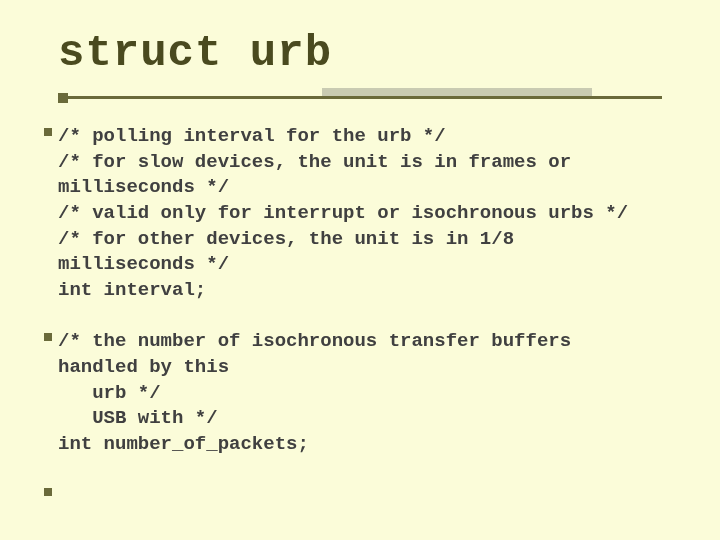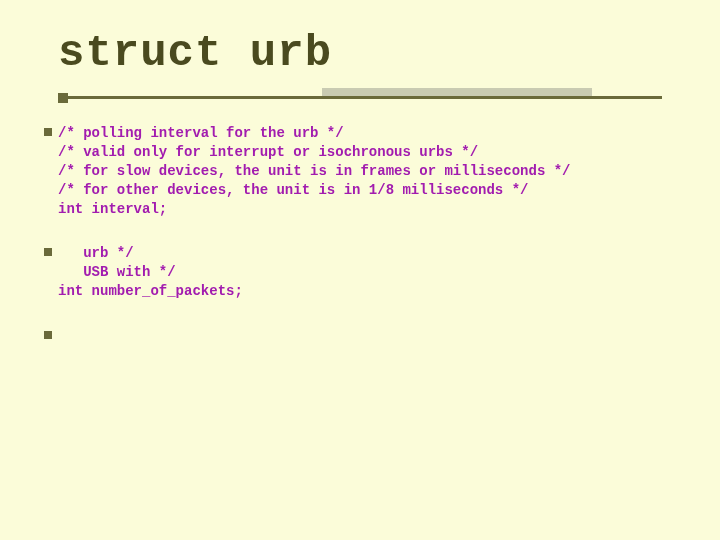--- a/index.html
+++ b/index.html
@@ -61,23 +61,23 @@
   .block .marker {
     position: absolute;
     left: -14px;
     top: 4px;
     width: 8px;
     height: 8px;
     background: #6a6a3a;
   }
   .code-line {
     font-family: "Courier New", Courier, monospace;
-    font-size: 14px;
+    font-size: 19px;
     font-weight: bold;
-    color: #a21caf;
+    color: #404040;
     line-height: 1.35;
     white-space: pre-wrap;
   }
   .indent {
     padding-left: 3.0ch;
   }
 </style>
 </head>
 <body>
 
@@ -85,27 +85,28 @@
   <div class="title">struct urb</div>
   <div class="rule-wrap">
     <div class="rule-shadow"></div>
     <div class="rule-line"></div>
     <div class="bullet"></div>
   </div>
   <div id="content">
       <div class="block">
         <div class="marker"></div>
         <div class="code-line">/* polling interval for the urb */</div>
+        <div class="code-line">/* for slow devices, the unit is in frames or milliseconds */</div>
         <div class="code-line">/* valid only for interrupt or isochronous urbs */</div>
-        <div class="code-line">/* for slow devices, the unit is in frames or milliseconds */</div>
         <div class="code-line">/* for other devices, the unit is in 1/8 milliseconds */</div>
         <div class="code-line">int interval;</div>
       </div>
       <div class="block">
         <div class="marker"></div>
+        <div class="code-line">/* the number of isochronous transfer buffers handled by this</div>
         <div class="code-line indent">urb */</div>
         <div class="code-line indent">USB with */</div>
         <div class="code-line">int number_of_packets;</div>
       </div>
       <div class="block">
         <div class="marker"></div>
       </div>
     </div>
 </div>
 

